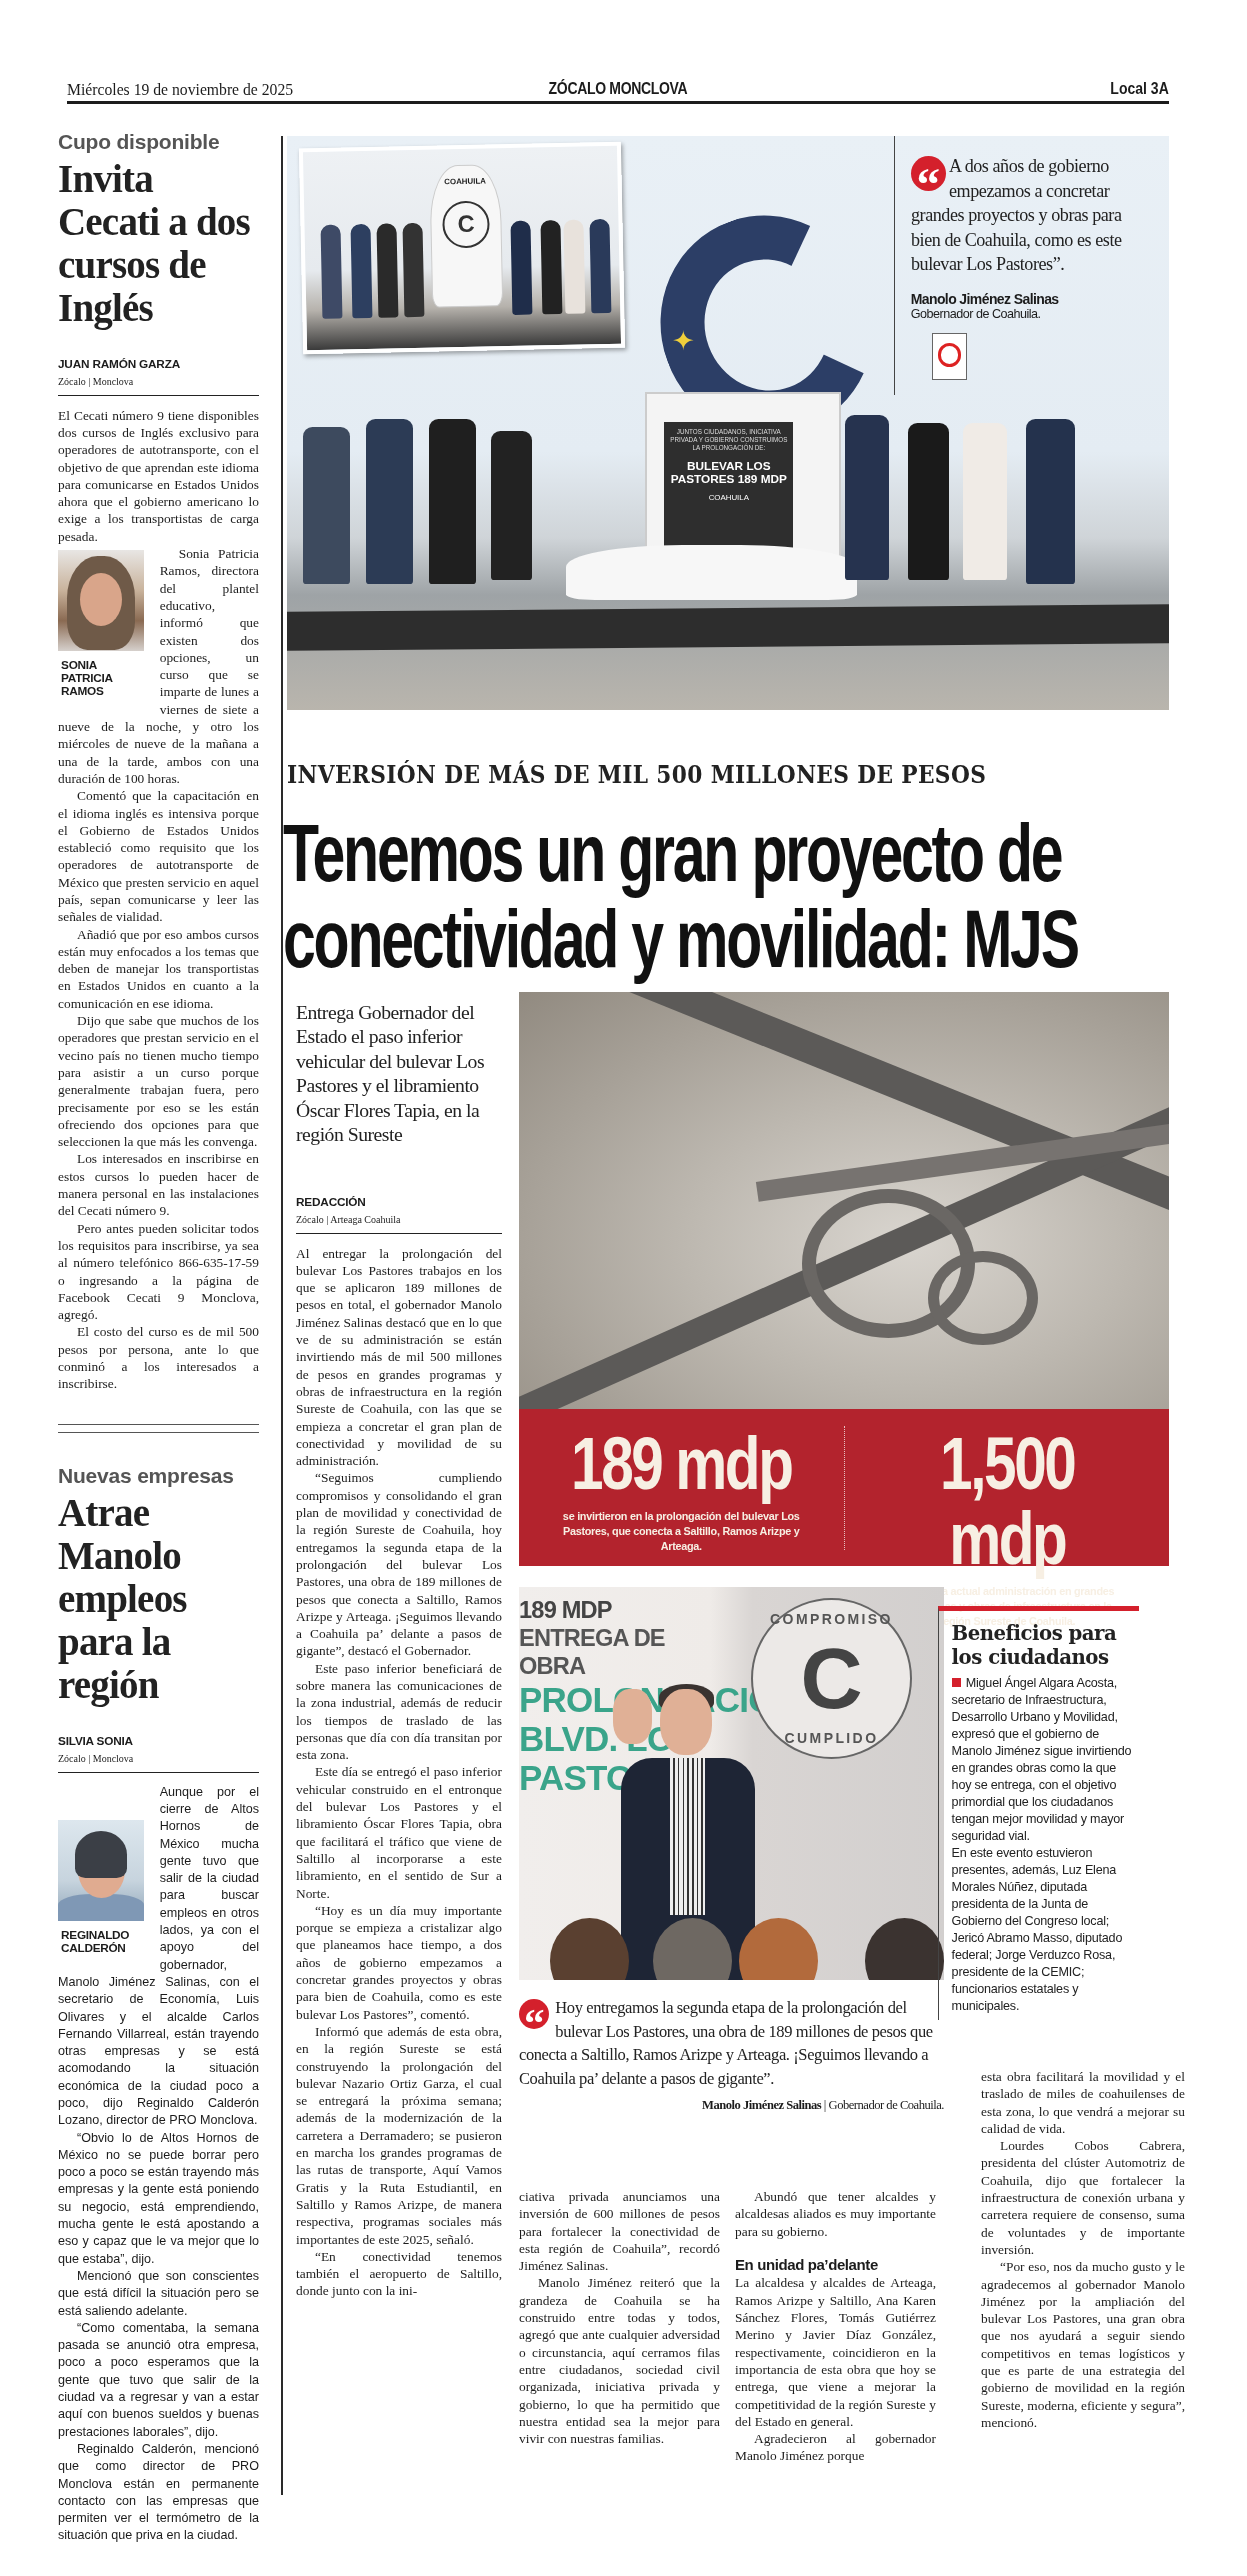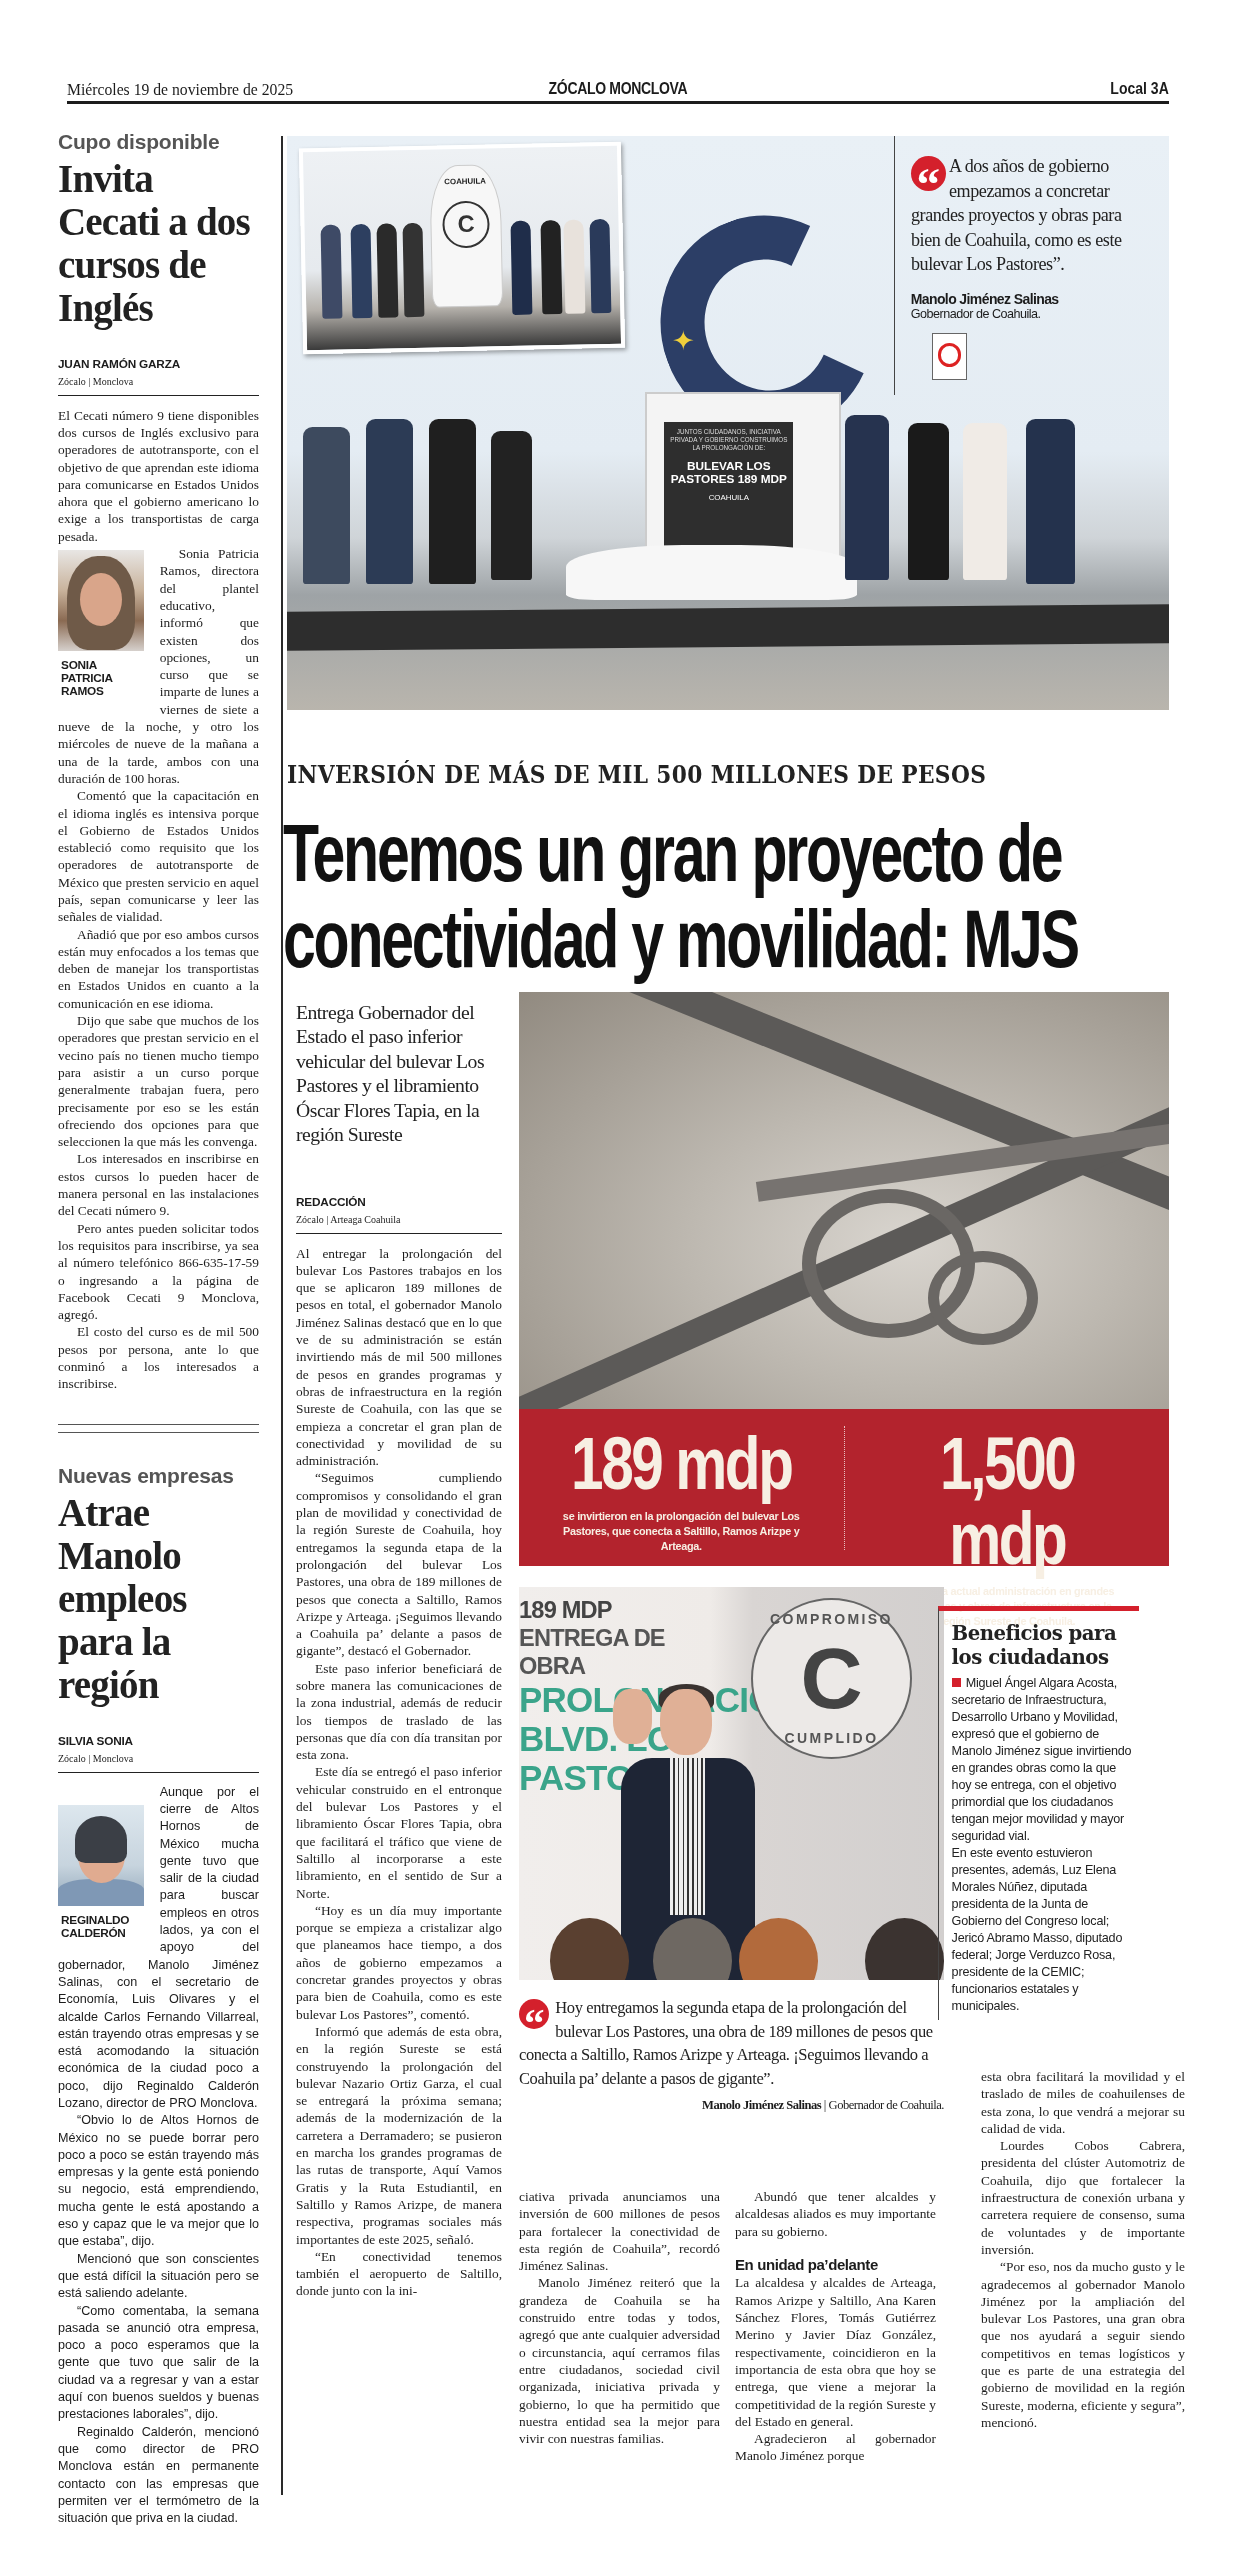--- a/index.html
+++ b/index.html
@@ -155,21 +155,21 @@
   </section>
 
   <div class="double-rule"></div>
 
   <section style="margin-top:31px;">
     <div class="kicker">Nuevas empresas</div>
     <h2 class="headline-l">Atrae Manolo empleos para la región</h2>
     <div class="byline">SILVIA SONIA</div>
     <div class="dateline">Zócalo | Monclova</div>
     <div class="body-sans mt14">
-      <div class="portrait" style="margin-top:21px;">
+      <div class="portrait" style="margin-top:36px;">
         <div class="ph man">
             <div class="shirt"></div>
             <div class="face"></div>
             <div class="hair"></div>
           </div>
         <div class="cap">REGINALDO CALDERÓN</div>
       </div>
       <p class="first">Aunque por el cierre de Altos Hornos de México mucha gente tuvo que salir de la ciudad para buscar empleos en otros lados, ya con el apoyo del gobernador, Manolo Jiménez Salinas, con el secretario de Economía, Luis Olivares y el alcalde Carlos Fernando Villarreal, están trayendo otras empresas y se está acomodando la situación económica de la ciudad poco a poco, dijo Reginaldo Calderón Lozano, director de PRO Monclova.</p>
       <p>“Obvio lo de Altos Hornos de México no se puede borrar pero poco a poco se están trayendo más empresas y la gente está poniendo su negocio, está emprendiendo, mucha gente le está apostando a eso y capaz que le va mejor que lo que estaba”, dijo.</p>
       <p>Mencionó que son conscientes que está difícil la situación pero se está saliendo adelante.</p>

